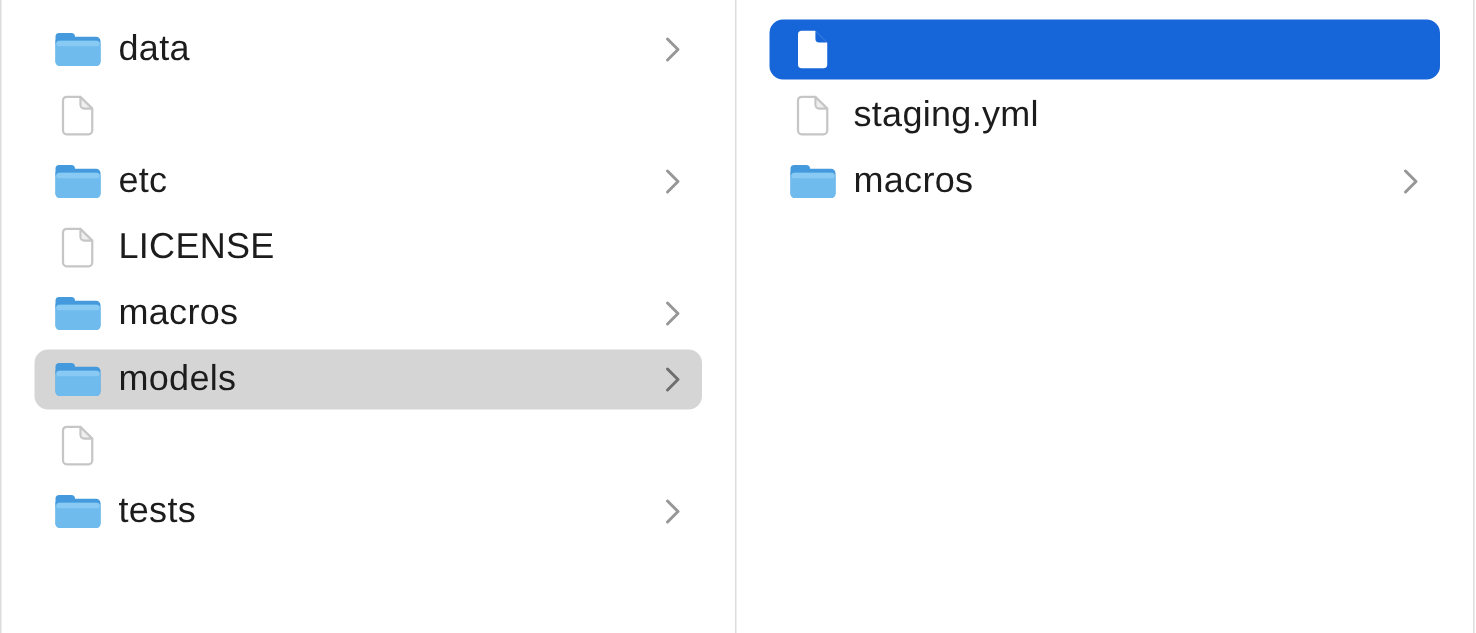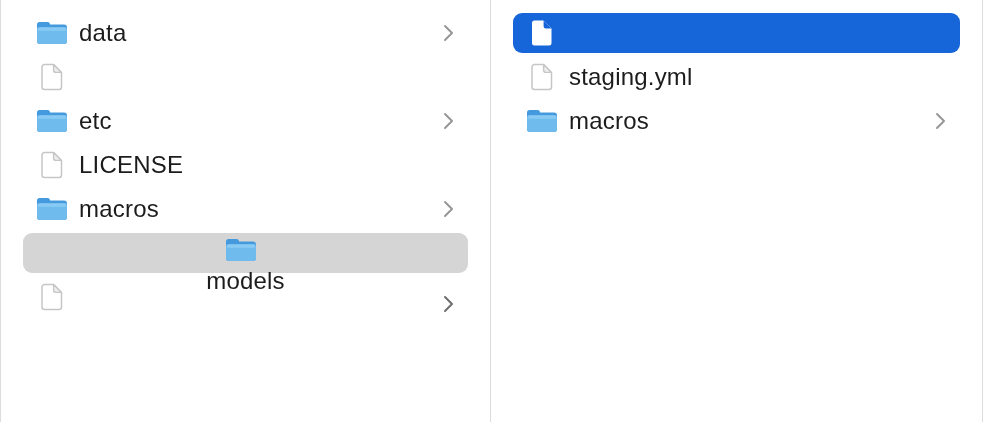--- a/index.html
+++ b/index.html
@@ -35,21 +35,21 @@
     height: 44px;
     padding: 2px 22px;
   }
   .row-bg {
     height: 40px;
     border-radius: 9px;
     display: flex;
     align-items: center;
     padding: 0 12px;
   }
-  .selected-inactive > .row-bg { background: var(--selection_inactive); flex-direction: column; }
+  .selected-inactive > .row-bg { background: var(--selection_inactive); }
   .selected-active > .row-bg { background: var(--selection_active); }
   .icon {
     width: 34px;
     display: flex;
     align-items: center;
     justify-content: center;
     margin-right: 10px;
     flex: 0 0 34px;
   }
   .label {
@@ -181,20 +181,35 @@
         <span class="icon">
           <svg width="24" height="28" viewBox="0 0 24 28">
             <path class="doc-page" d="M4.5 1.5 h9 l8 8 v14.5 a2.5 2.5 0 0 1 -2.5 2.5 h-14.5 a2.5 2.5 0 0 1 -2.5 -2.5 v-20 a2.5 2.5 0 0 1 2.5 -2.5 z" fill="#ffffff" stroke="#c6c6c6" stroke-width="1.5"></path>
             <path class="doc-fold" d="M13.6 1.6 l7.8 7.8 h-5.3 a2.5 2.5 0 0 1 -2.5 -2.5 z" fill="#efefef" stroke="#c6c6c6" stroke-width="1.4" stroke-linejoin="round"></path>
           </svg>
         </span>
       </div>
     </div>
 
 
+    <div class="row">
+      <div class="row-bg">
+        <span class="icon">
+          <svg width="32" height="26" viewBox="0 0 32 26">
+              <use href="#tpl-folder"></use>
+            </svg>
+        </span>
+        <span class="label">tests</span>
+        <span class="chevron">
+          <svg width="11" height="18" viewBox="0 0 11 18">
+              <path d="M2 2 l7 7 l-7 7" fill="none" stroke-width="2" stroke-linecap="round" stroke-linejoin="round"></path>
+            </svg>
+        </span>
+      </div>
+    </div>
 
   </div>
 
   <div class="column column-2">
 
     <div class="row selected-active">
       <div class="row-bg">
         <span class="icon">
           <svg width="24" height="28" viewBox="0 0 24 28">
             <path class="doc-page" d="M4.5 1.5 h9 l8 8 v14.5 a2.5 2.5 0 0 1 -2.5 2.5 h-14.5 a2.5 2.5 0 0 1 -2.5 -2.5 v-20 a2.5 2.5 0 0 1 2.5 -2.5 z" fill="#ffffff" stroke="#c6c6c6" stroke-width="1.5"></path>

